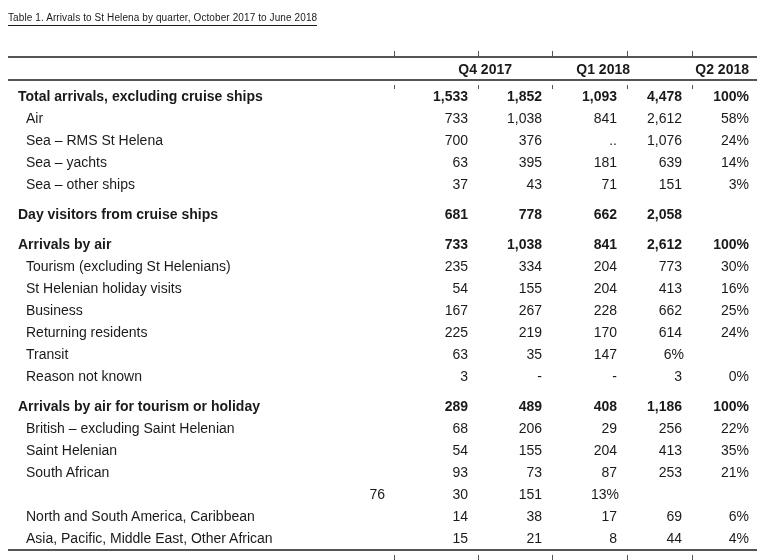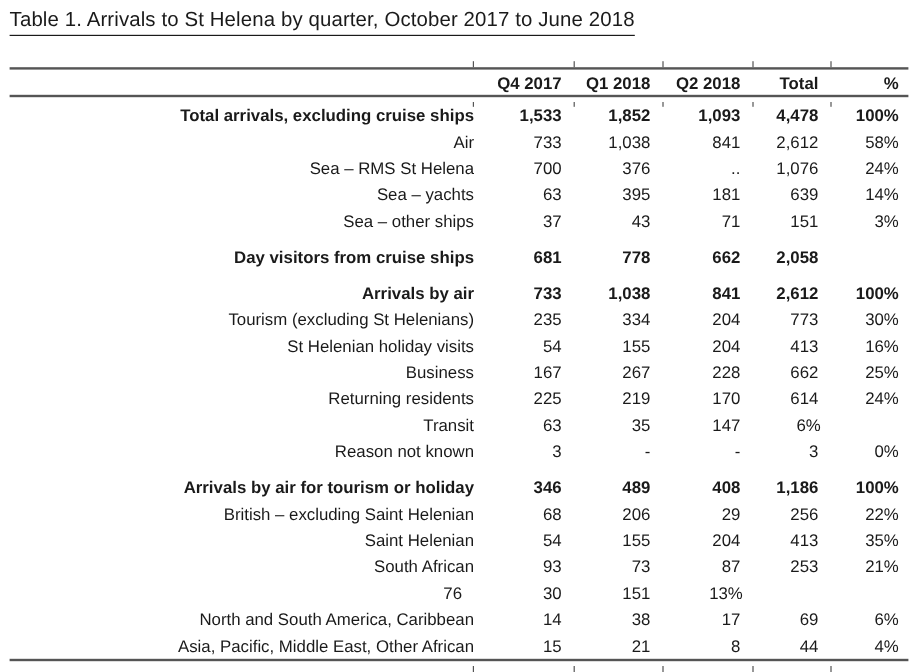--- a/index.html
+++ b/index.html
@@ -10,21 +10,21 @@
     color: #1a1a1a;
     position: relative;
     overflow: hidden;
   }
   .page { position: absolute; inset: 0; background: #ffffff; }
 
   
   .title-wrap { position: absolute; left: 8px; top: 7px; }
   .title {
     display: inline-block;
-    font-size: 17px;
+    font-size: 10px;
     font-weight: 400;
     color: #1a1a1a;
     border-bottom: 1px solid #1a1a1a;
     padding-bottom: 2px;
     letter-spacing: 0.1px;
   }
 
   
   .table {
     position: absolute;
@@ -33,36 +33,37 @@
     border-top: 2px solid #555555;
     font-size: 14px;
   }
   .thead {
     display: grid;
     grid-template-columns: 387px 83px 74px 75px 65px 65px;
     height: 23px;
     align-items: center;
     border-bottom: 2px solid #555555;
     font-weight: 700;
+    gap: 44px;
   }
   .tbody {
     padding-top: 4px;
     border-bottom: 2px solid #555555;
   }
   .row {
     display: grid;
     grid-template-columns: 387px 83px 74px 75px 65px 65px;
     height: 22px;
     line-height: 22px;
   }
   .row.bold { font-weight: 700; }
   .row.section-start { margin-top: 8px; }
 
   .cell { white-space: nowrap; overflow: hidden; }
-  .label-cell { text-align: right; padding-left: 10px; }
+  .label-cell { text-align: left; padding-left: 10px; }
   .row:not(.bold) .label-cell { padding-left: 18px; }
   .num  { text-align: right; padding-right: 10px; }
   .pct  { text-align: right; padding-right: 8px; }
 
   
   .ticks { position: absolute; left: 0; width: 100%; height: 0; }
   .tick {
     position: absolute;
     width: 1px; height: 5px;
     background: #555555;
@@ -215,21 +216,21 @@
         <div class="row">
           <div class="cell label-cell">Reason not known</div>
           <div class="cell num">3</div>
           <div class="cell num">-</div>
           <div class="cell num">-</div>
           <div class="cell num">3</div>
           <div class="cell pct">0%</div>
         </div>
         <div class="row bold section-start">
           <div class="cell label-cell">Arrivals by air for tourism or holiday</div>
-          <div class="cell num">346</div>
+          <div class="cell num">289</div>
           <div class="cell num">489</div>
           <div class="cell num">408</div>
           <div class="cell num">1,186</div>
           <div class="cell pct">100%</div>
         </div>
         <div class="row">
           <div class="cell label-cell">British – excluding Saint Helenian</div>
           <div class="cell num">68</div>
           <div class="cell num">206</div>
           <div class="cell num">29</div>

